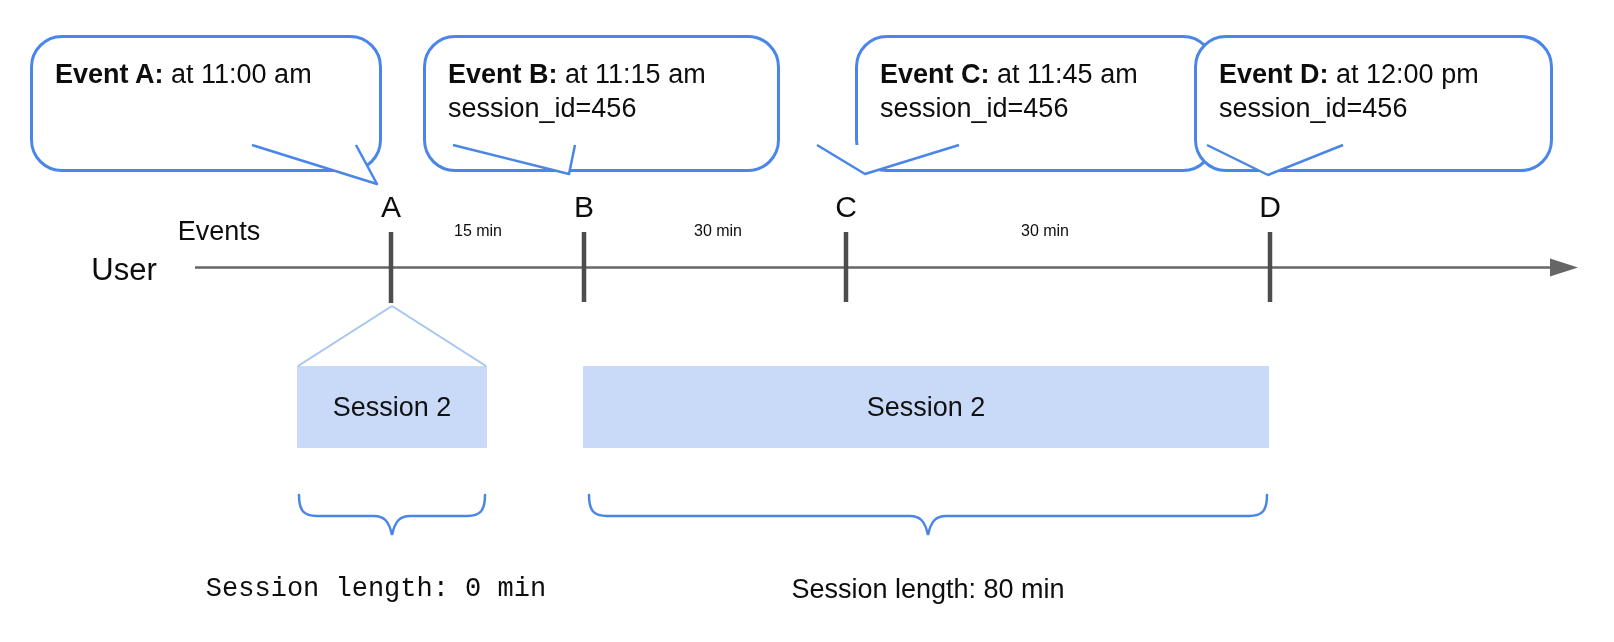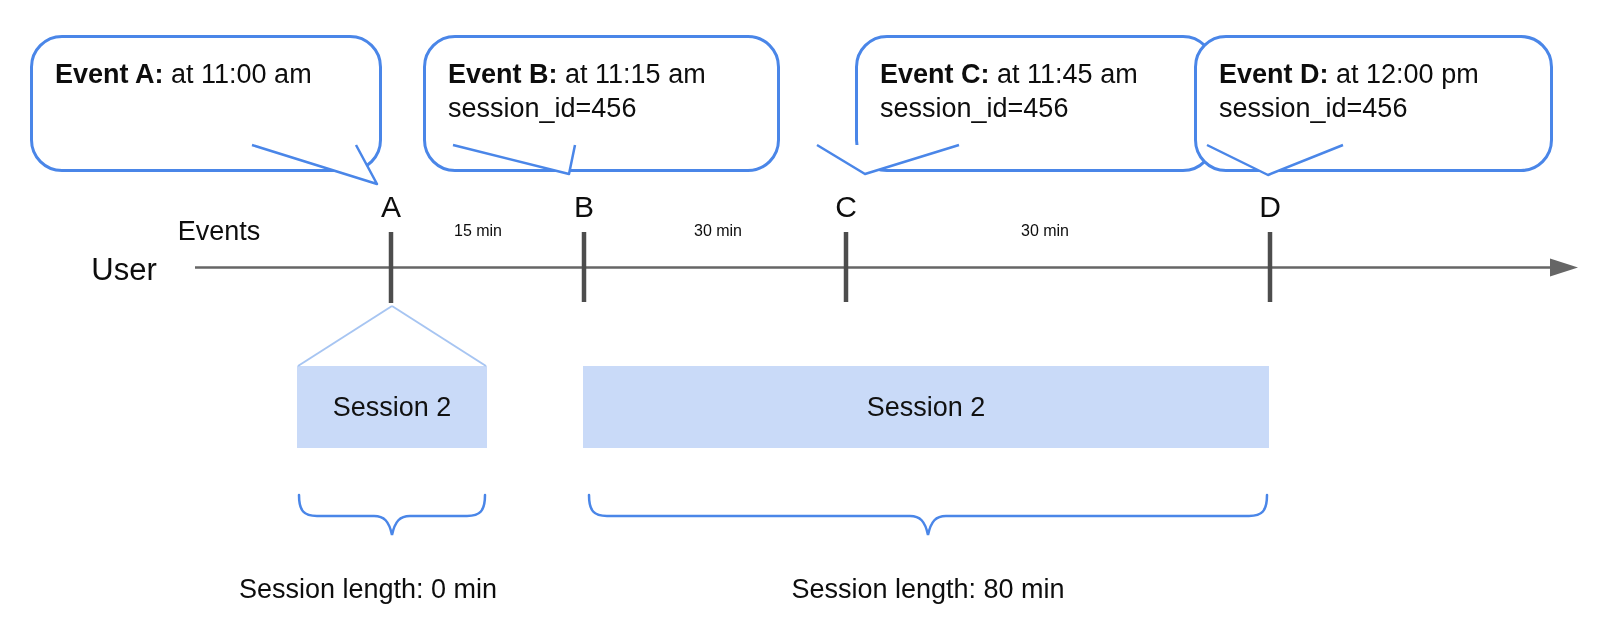--- a/index.html
+++ b/index.html
@@ -54,21 +54,21 @@
   .session-bar{
     position:absolute;top:366px;height:82px;background:var(--session-fill);
     display:flex;align-items:center;justify-content:center;
     font-size:27px;color:#111111;z-index:1;
   }
   .session1-bar{left:297px;width:190px;}
   .session2-bar{left:583px;width:686px;align-items:center;}
 
   
   .length-label{position:absolute;top:574px;font-size:27px;transform:translateX(-50%);z-index:2;color:var(--text);}
-  .length-1{left:368px;} .length-2{left:928px;}
+  .length-1{left:376px;font-family:Liberation Mono, monospace;} .length-2{left:928px;}
 </style>
 </head>
 <body>
 
 <div class="canvas">
 
   <div class="bubble bubble-a">
     <div><b>Event A:</b> <span>at 11:00 am</span></div>
   </div>
   <div class="bubble bubble-b">

